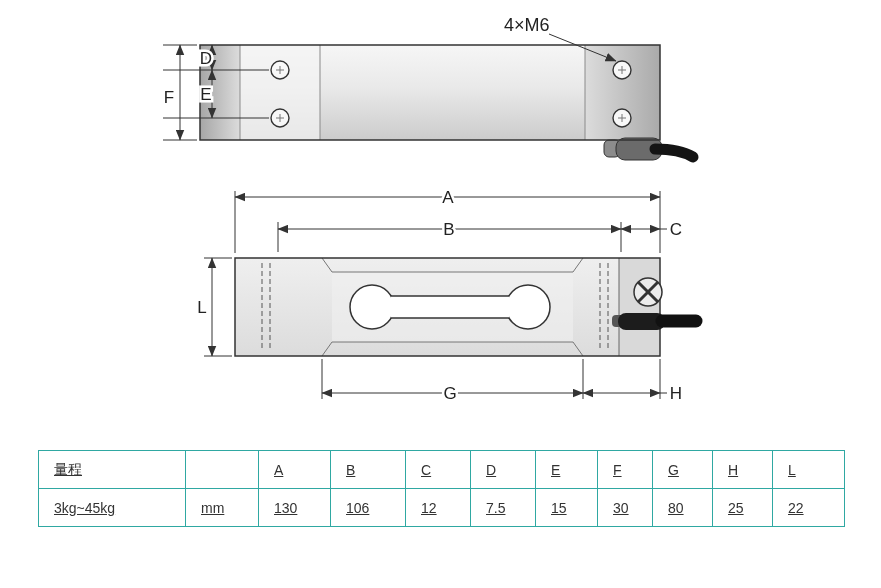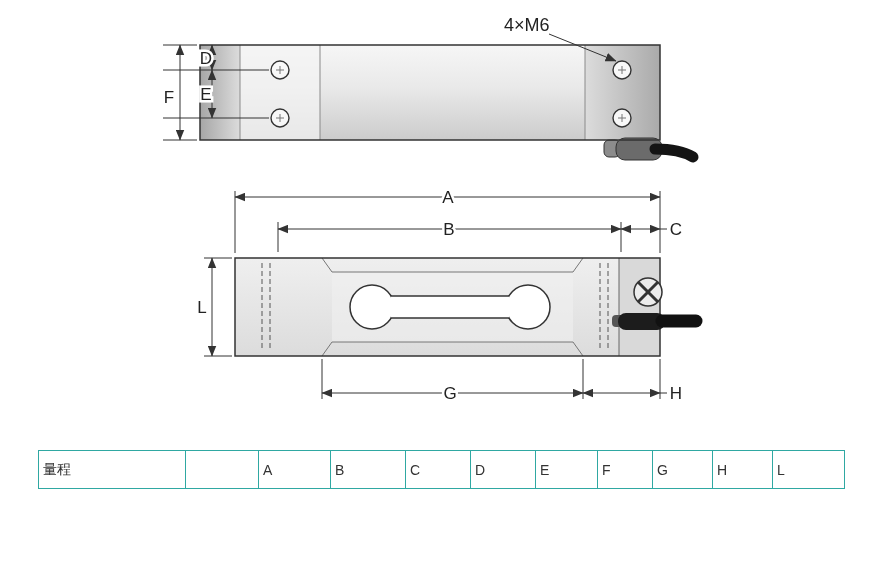--- a/index.html
+++ b/index.html
@@ -22,23 +22,23 @@
     font-size:18px; fill:#222; text-anchor:start;
   }
 
   table.dims {
     position:absolute; left:38px; top:450px; width:806px;
     border-collapse:collapse; table-layout:fixed;
     color:#333; font-size:14px; background:#fff;
   }
   table.dims td {
     border:1px solid #2fa8a2;
-    height:38px; padding:0 4px 0 4px;
+    height:38px; padding:0 4px 0 15px;
     vertical-align:middle; text-align:left;
-    overflow:hidden; white-space:nowrap;
+    overflow:hidden; white-space:nowrap;text-decoration:underline;
   }
 </style>
 </head>
 <body>
 
 <div class="stage">
 
   <svg class="drawing" width="881" height="445" viewBox="0 0 881 445">
     <defs>
       <marker id="arr" viewBox="0 0 10 8" refX="9.5" refY="4" markerWidth="11" markerHeight="9" orient="auto-start-reverse" markerUnits="userSpaceOnUse">
@@ -201,15 +201,28 @@
         <td>A</td>
         <td>B</td>
         <td>C</td>
         <td>D</td>
         <td>E</td>
         <td>F</td>
         <td>G</td>
         <td>H</td>
         <td>L</td>
       </tr>
+      <tr>
+        <td>3kg~45kg</td>
+        <td>mm</td>
+        <td>130</td>
+        <td>106</td>
+        <td>12</td>
+        <td>7.5</td>
+        <td>15</td>
+        <td>30</td>
+        <td>80</td>
+        <td>25</td>
+        <td>22</td>
+      </tr>
     </tbody>
   </table>
 </div>
 
 </body></html>

